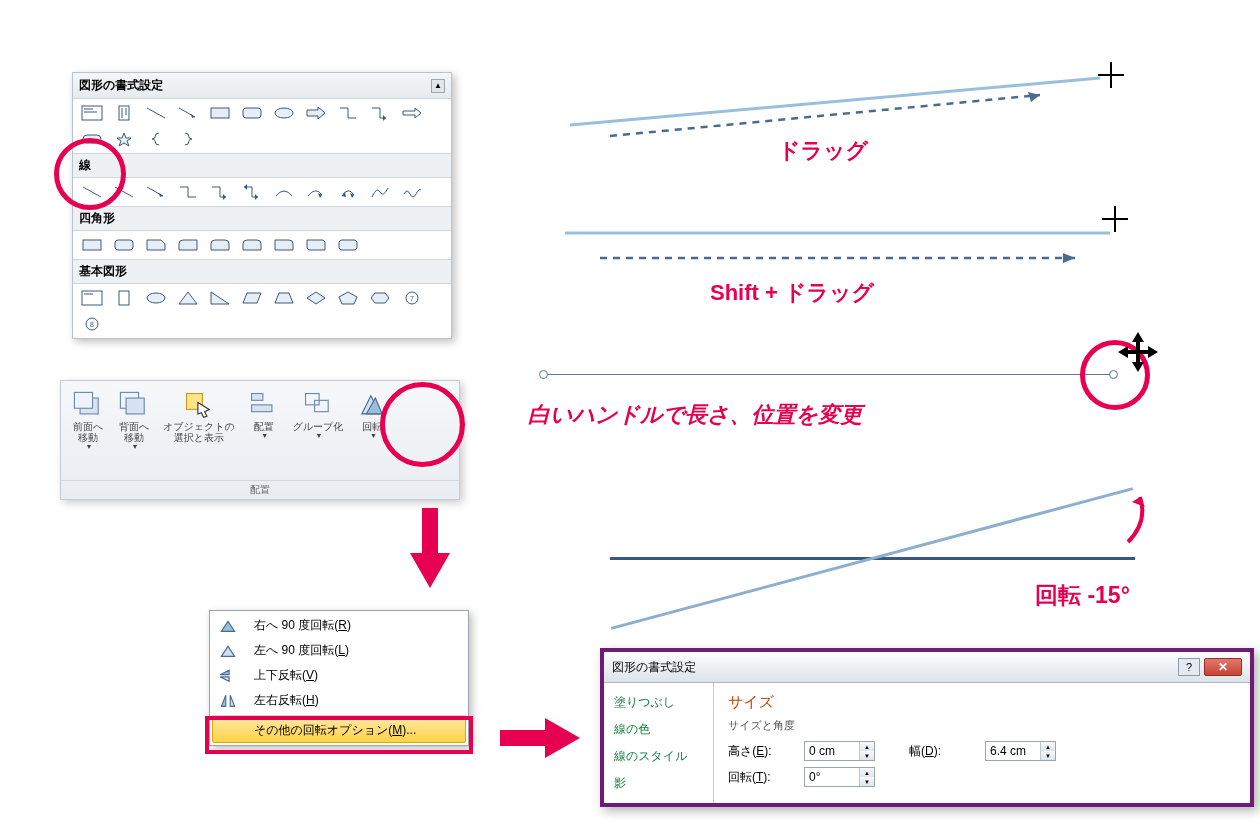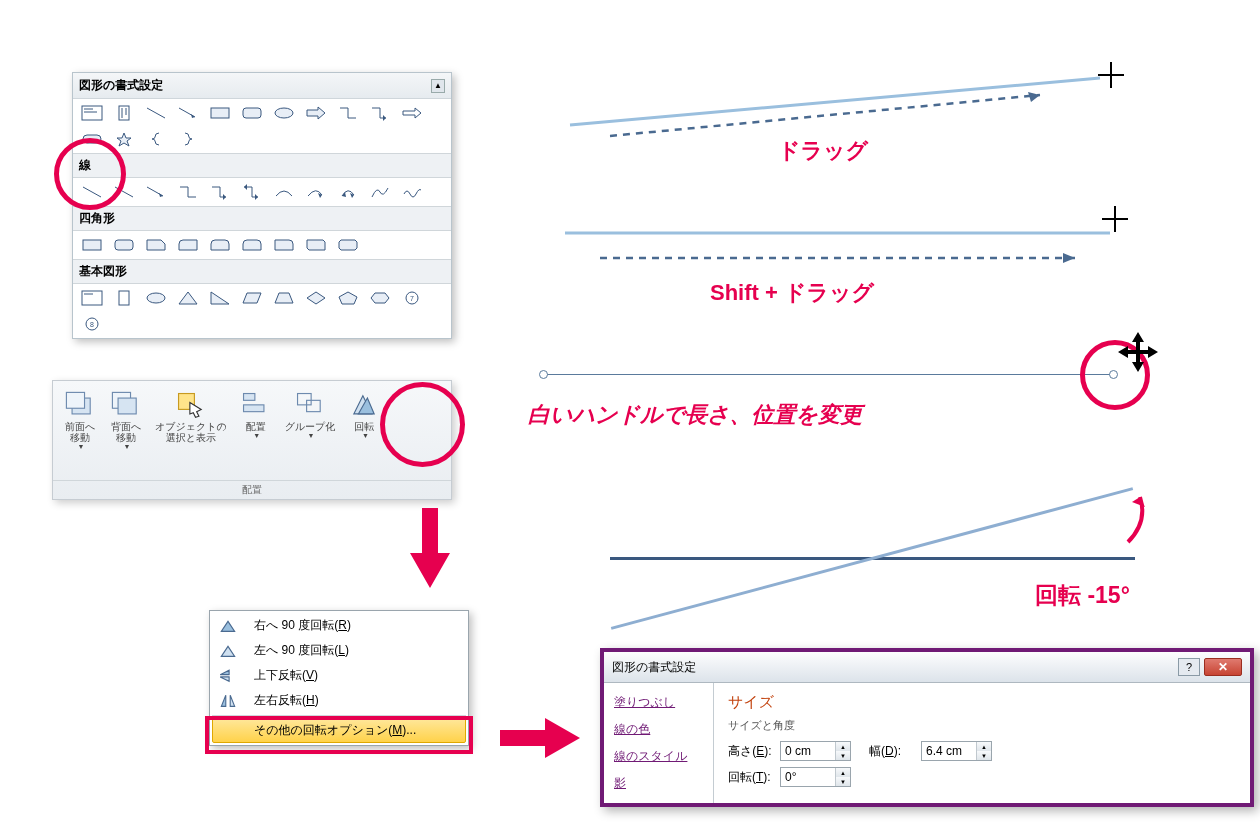--- a/index.html
+++ b/index.html
@@ -15,21 +15,21 @@
   .shapes-header .scroll { width:14px; height:14px; border:1px solid #9aa; background:#e0e6ec; display:flex; align-items:center; justify-content:center; font-size:8px;}
   .shape-row { padding: 4px 6px; display:flex; flex-wrap:wrap; gap:6px; }
   .shape-icon { width:26px; height:20px; display:flex; align-items:center; justify-content:center; }
   .shape-icon svg { width:22px; height:16px; }
   .cat { background:#eef1f4; border-top:1px solid #d0d6da; border-bottom:1px solid #d0d6da; padding:3px 6px; font-weight:bold; font-size:12px;}
   
   .circle-highlight { position:absolute; border:5px solid #e6004f; border-radius:50%; pointer-events:none; }
   
   
   .ribbon-group {
-    position:absolute; left:52px; top:380px; width:400px; height:120px;
+    position:absolute; left:60px; top:380px; width:400px; height:120px;
     background:linear-gradient(#f6f8fa,#e9edf1); border:1px solid #c6ccd2;
     box-shadow:3px 3px 8px rgba(0,0,0,0.2);
     display:flex; flex-direction:column;
   }
   .ribbon-row { display:flex; align-items:flex-start; padding:6px 4px 0; flex:1;}
   .ribbon-btn { display:flex; flex-direction:column; align-items:center; padding:2px 6px; font-size:10px; color:#444; cursor:default;}
   .ribbon-btn .icn { width:34px; height:30px; display:flex; align-items:center; justify-content:center; margin-bottom:2px;}
   .ribbon-btn span { text-align:center; line-height:1.1; white-space:pre;}
   .ribbon-footer { text-align:center; font-size:10px; color:#666; padding:2px 0; border-top:1px solid #d0d6da;}
   .drop-caret { font-size:7px; margin-left:2px;}
@@ -76,27 +76,27 @@
     border:4px solid #701a75; background:#f0f0f0;
     box-shadow:4px 4px 10px rgba(0,0,0,0.3);
     font-size:12px;
   }
   .dlg-title { background:linear-gradient(#fdfdfe,#dce3ea); border-bottom:1px solid #aeb8c0; padding:6px 8px; display:flex; align-items:center; justify-content:space-between;}
   .dlg-title .btns { display:flex; gap:4px;}
   .dlg-help { width:22px; height:18px; border:1px solid #8a9aa6; background:#e5eaf0; display:flex; align-items:center; justify-content:center; font-size:11px;}
   .dlg-close { width:38px; height:18px; background:linear-gradient(#e07a6f,#c74433); border:1px solid #9a2d20; border-radius:2px; display:flex; align-items:center; justify-content:center; color:#fff; font-weight:bold;}
   .dlg-body { display:flex; }
   .dlg-nav { width:110px; border-right:1px solid #c4ccd2; background:#fff; padding:6px 0;}
-  .dlg-nav div { padding:5px 10px; color:#701a75; cursor:default;text-decoration:underline;}
+  .dlg-nav div { padding:5px 10px; color:#15803d; cursor:default;}
   .dlg-main { flex:1; padding:10px 14px; background:#fff;}
   .dlg-main h3 { font-size:15px; font-weight:normal; color:#c2410c; margin-bottom:6px;}
   .dlg-sub { font-size:11px; color:#555; margin-bottom:8px;}
-  .field-row { display:flex; align-items:center; margin-bottom:6px; font-size:12px;}
+  .field-row { display:flex; align-items:center; gap:8px; margin-bottom:6px; font-size:12px;}
   .field-row label { width:52px;}
-  .spin { display:inline-flex; border:1px solid #9aa5ad; background:#5eead4; height:20px;}
+  .spin { display:inline-flex; border:1px solid #9aa5ad; background:#5eead4; height:20px;margin-left:16px;}
   .spin input { border:none; width:54px; padding:0 4px; font-size:12px; background:#fff;}
   .spin .updn { width:15px; display:flex; flex-direction:column; border-left:1px solid #c0c8ce;}
   .spin .updn div { flex:1; display:flex; align-items:center; justify-content:center; font-size:6px; background:linear-gradient(#f7f9fb,#dfe5ea);}
   
   .underline-key { text-decoration: underline; }
 </style>
 </head>
 <body>
 
 <div class="shapes-panel">

